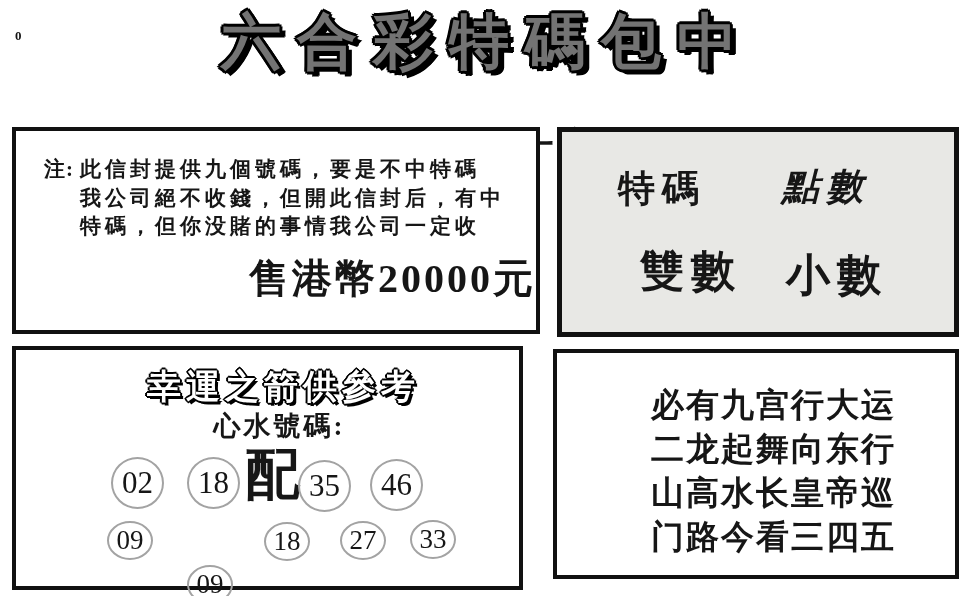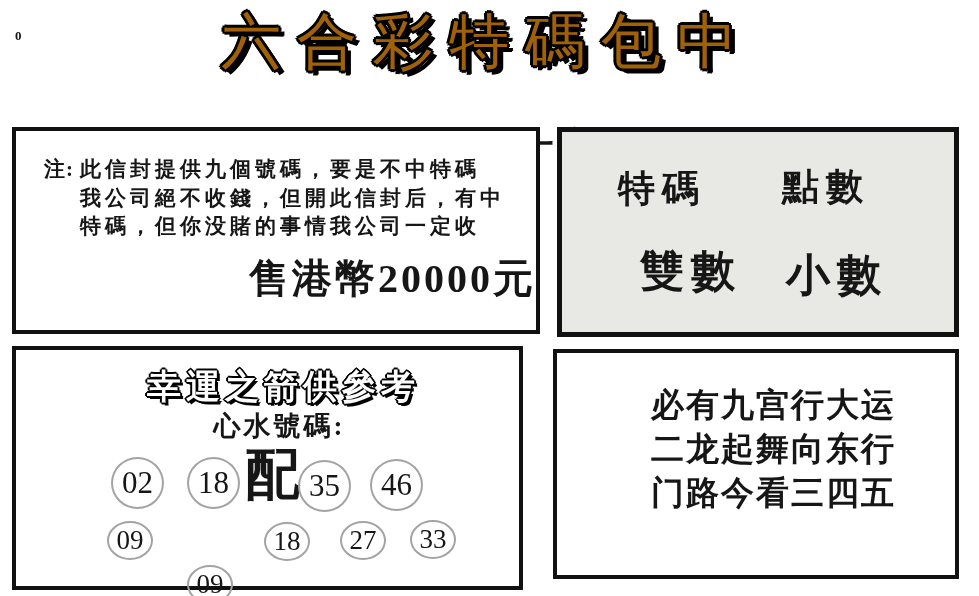--- a/index.html
+++ b/index.html
@@ -24,23 +24,23 @@
     left: 15px; top: 28px;
     font-size: 13px;
     font-weight: bold;
   }
   .title {
     position: absolute;
     left: 487px; top: 2px;
     transform: translateX(-50%);
     white-space: nowrap;
     font-size: 60px;
-    font-weight: normal;
+    font-weight: bold;
     letter-spacing: 16px;
-    color: #a16207;
+    color: #737373;
     text-shadow:
       -2px -2px 0 #000, 2px -2px 0 #000, -2px 2px 0 #000, 2px 2px 0 #000,
       -3px 0 0 #000, 3px 0 0 #000, 0 3px 0 #000, 0 -3px 0 #000,
       5px 5px 0 #000, 6px 4px 0 #000;
   }
   .issue {
     position: absolute;
     left: 540px; top: 76px;
     transform: translateX(-50%);
     white-space: nowrap;
@@ -86,21 +86,21 @@
   }
 
   
   .cat {
     position: absolute;
     font-weight: bold;
     white-space: nowrap;
     letter-spacing: 7px;
   }
   .cat-special { left: 56px;  top: 32px;  font-size: 37px; }
-  .cat-points  { left: 220px; top: 30px;  font-size: 37px; }
+  .cat-points  { left: 220px; top: 30px;  font-size: 37px; font-style: italic; }
   .cat-even    { left: 78px;  top: 110px; font-size: 44px; }
   .cat-small   { left: 224px; top: 114px; font-size: 44px; }
 
   
   .lucky-title {
     position: absolute;
     left: calc(50% + 16px); top: 14px;
     transform: translateX(-50%);
     white-space: nowrap;
     font-size: 34px;
@@ -213,17 +213,18 @@
     <span class="circle small c-s2">09</span>
     <span class="circle small c-s3">18</span>
     <span class="circle small c-s4">27</span>
     <span class="circle small c-s5">33</span>
   </section>
 
   <section class="box poem-box">
     <div class="poem-lines">
       <div class="poem-line">必有九宫行大运</div>
       <div class="poem-line">二龙起舞向东行</div>
+      <div class="poem-line">山高水长皇帝巡</div>
       <div class="poem-line">门路今看三四五</div>
     </div>
   </section>
 
 </div>
 
 </body></html>

